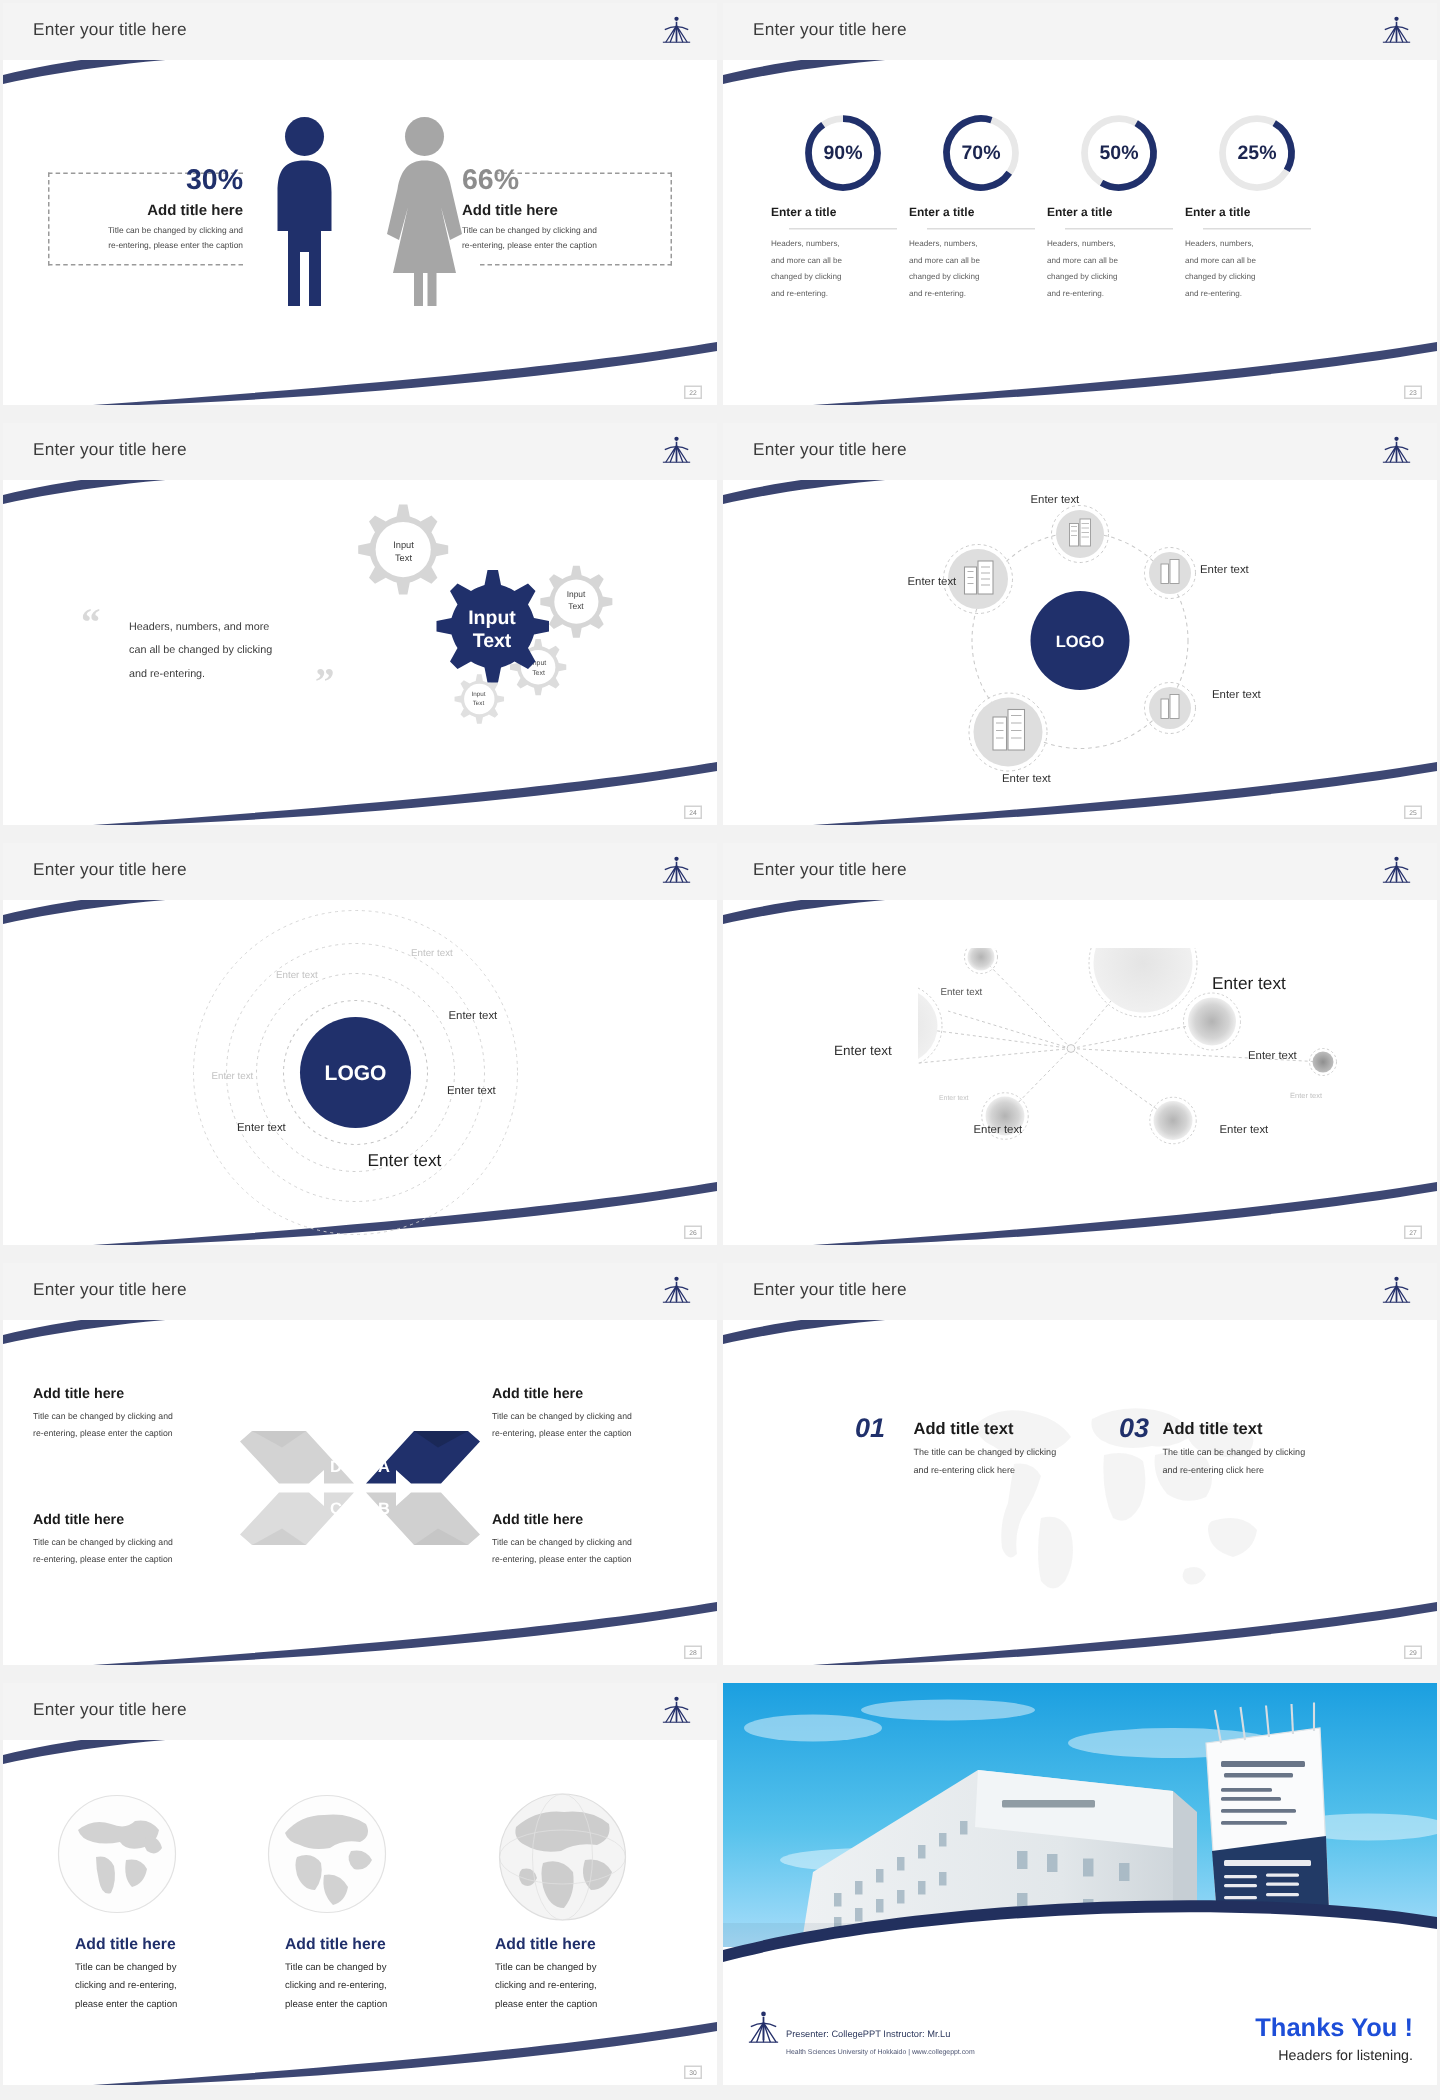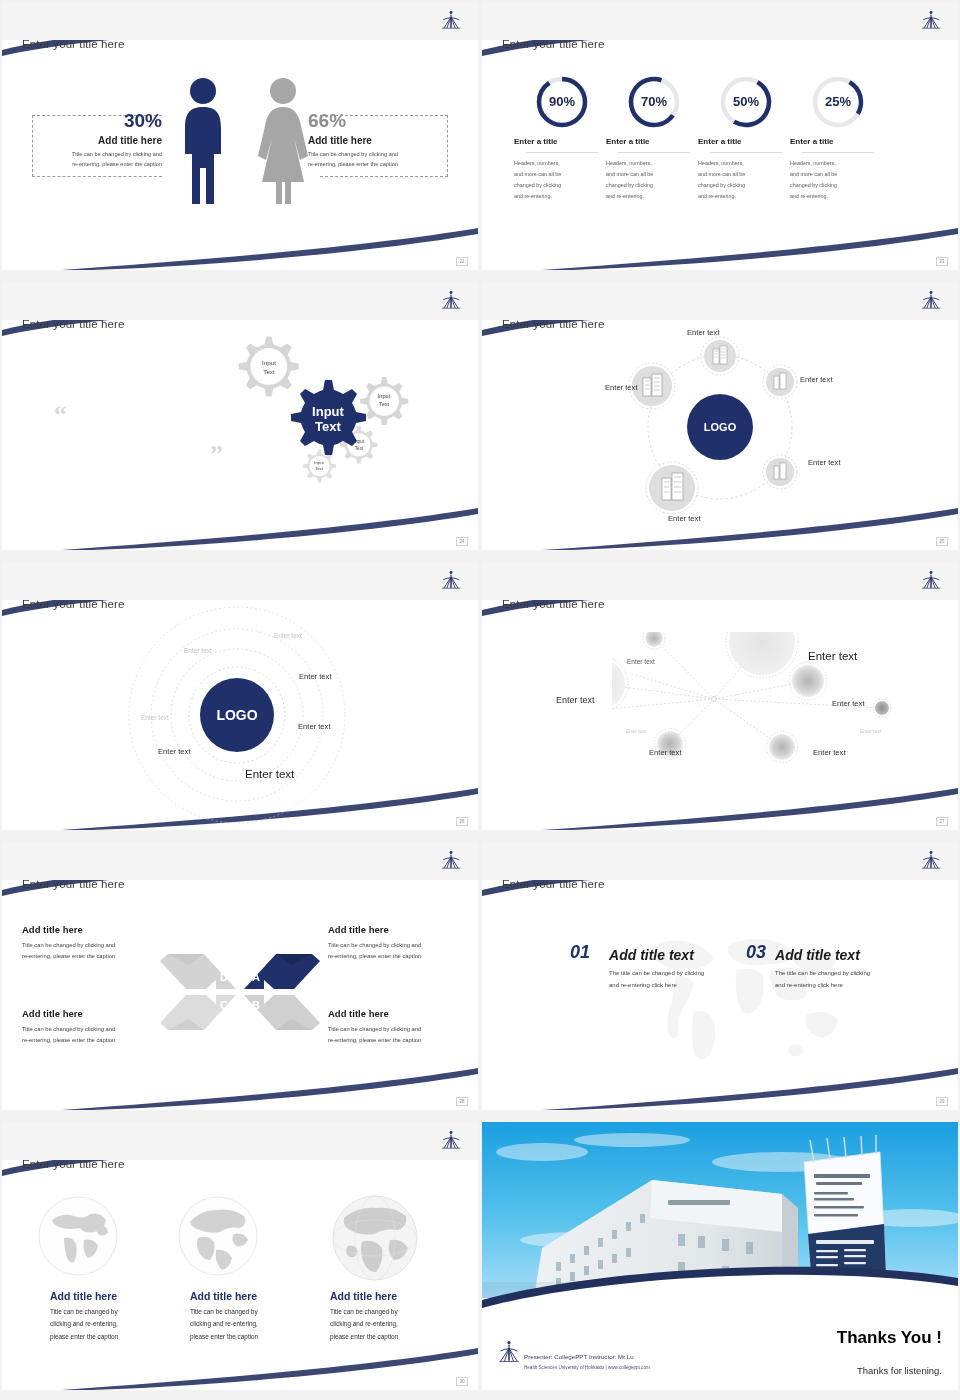--- a/index.html
+++ b/index.html
@@ -31,21 +31,20 @@
   
   .hdr {
     position: absolute; left: 0; top: 0;
     width: 100%; height: 38px;
     background: #f4f4f4;
   }
   .slide-title {
     position: absolute; left: 20px; top: 12px;
     font-size: 11.5px; color: #3a3a3a; letter-spacing: .1px;
     white-space: nowrap;
-    margin-top: 24px;
   }
   .logo-mark {
     position: absolute; right: 14px; top: 6px;
     width: 26px; height: 26px;
   }
   .pagenum {
     position: absolute; right: 10px; bottom: 4px;
     width: 12px; height: 9px;
     border: 1px solid #d2d2d2;
     background: #fff;
@@ -89,30 +88,30 @@
   .lbl-md { position: absolute; font-size: 7.6px; color: #2f2f2f; white-space: nowrap; }
   .lbl-lg { position: absolute; font-size: 11.5px; color: #1c1c1c; white-space: nowrap; }
   .lbl-faint { color: #c3c3c3; }
 
   
   .blk-title { font-size: 9.5px; font-weight: bold; color: #1b1b1b; }
   .blk-body { font-size: 5.8px; color: #3e3e3e; line-height: 1.95; margin-top: 5px; }
 
   
   .bignum { font-size: 18px; font-weight: bold; font-style: italic; color: #20306b; }
-  .n-title { font-size: 14px; font-weight: bold; color: #1b1b1b; font-style: italic; }
+  .n-title { font-size: 11px; font-weight: bold; color: #1b1b1b; }
   .n-body { font-size: 6px; color: #3e3e3e; line-height: 1.95; margin-top: 5px; }
 
   
   .g-title { font-size: 10.5px; font-weight: bold; color: #20306b; }
   .g-body { font-size: 6.4px; color: #2e2e2e; line-height: 1.95; margin-top: 4px; }
 
   
   .photo { position: absolute; left: 0; top: 0; width: 476px; height: 176px; overflow: hidden; }
-  .thanks-big { position: absolute; right: 16px; bottom: 42px; font-size: 17px; font-weight: bold; color: #000000; }
+  .thanks-big { position: absolute; right: 16px; bottom: 28px; font-size: 17px; font-weight: bold; color: #1d4ed8; }
   .thanks-sub { position: absolute; right: 16px; bottom: 14px; font-size: 9.5px; color: #2b2b2b; }
   .pres-line1 { position: absolute; left: 42px; bottom: 30px; font-size: 6.2px; color: #2f3a5e; white-space: nowrap; }
   .pres-line2 { position: absolute; left: 42px; bottom: 20px; font-size: 4.6px; color: #4a5270; white-space: nowrap; }
 </style>
 </head>
 <body>
 
 <div class="deck">
 
   <div class="slide">
@@ -259,20 +258,25 @@
       <svg class="logo-mark" viewBox="0 0 40 40">
         <circle cx="20" cy="7" r="2.2" fill="#25306a"></circle>
           <rect x="19.2" y="10" width="1.6" height="20" fill="#25306a"></rect>
         <path d="M8 18 Q20 12 32 18" stroke="#25306a" stroke-width="1.4" fill="none"></path>
         <path d="M20 14 L9 31 M20 14 L13.5 31 M20 14 L20 31 M20 14 L26.5 31 M20 14 L31 31" stroke="#25306a" stroke-width="1.3" fill="none"></path>
         <path d="M6 31 L34 31" stroke="#25306a" stroke-width="1.1"></path>
       </svg>
 
       <div class="quote-mark" style="left:52px; top:118px;">“</div>
       <div class="quote-mark" style="left:208px; top:158px;">”</div>
+      <div class="quote-text" style="left:84px; top:128px; width:130px;">
+        <span>Headers, numbers, and more</span><br>
+        <span>can all be changed by clicking</span><br>
+        <span>and re-entering.</span>
+      </div>
 
       <svg style="position:absolute; left:218px; top:48px; width:240px; height:190px;" viewBox="0 0 240 190">
         <defs>
           <g id="gearshape">
             <path d="M50,8 L57,8 L59,18 C62,19 65,20 68,22 L77,17 L82,22 L77,31 C79,34 80,37 81,40 L91,42 L91,49 L81,51 C80,54 79,57 77,60 L82,69 L77,74 L68,69 C65,71 62,72 59,73 L57,83 L50,83 L48,73 C45,72 42,71 39,69 L30,74 L25,69 L30,60 C28,57 27,54 26,51 L16,49 L16,42 L26,40 C27,37 28,34 30,31 L25,22 L30,17 L39,22 C42,20 45,19 48,18 Z"></path>
           </g>
         </defs>
 
         <g transform="translate(6,0) scale(0.80)">
           <use href="#gearshape" fill="#d6d6d6"></use>
@@ -797,17 +801,17 @@
         <circle cx="20" cy="6" r="2.4" fill="#25306a"></circle>
           <rect x="19.1" y="9" width="1.8" height="24" fill="#25306a"></rect>
         <path d="M7 19 Q20 12 33 19" stroke="#25306a" stroke-width="1.5" fill="none"></path>
         <path d="M20 15 L7 35 M20 15 L13 35 M20 15 L20 35 M20 15 L27 35 M20 15 L33 35" stroke="#25306a" stroke-width="1.4" fill="none"></path>
         <path d="M5 35 L35 35" stroke="#25306a" stroke-width="1.2"></path>
       </svg>
 
       <div class="pres-line1">Presenter: CollegePPT   Instructor: Mr.Lu</div>
       <div class="pres-line2">Health Sciences University of Hokkaido  |  www.collegeppt.com</div>
       <div class="thanks-big">Thanks You !</div>
-      <div class="thanks-sub">Thanks for listening.</div>
+      <div class="thanks-sub">Headers for listening.</div>
     </div>
   </div>
 
 </div>
 
 </body></html>

